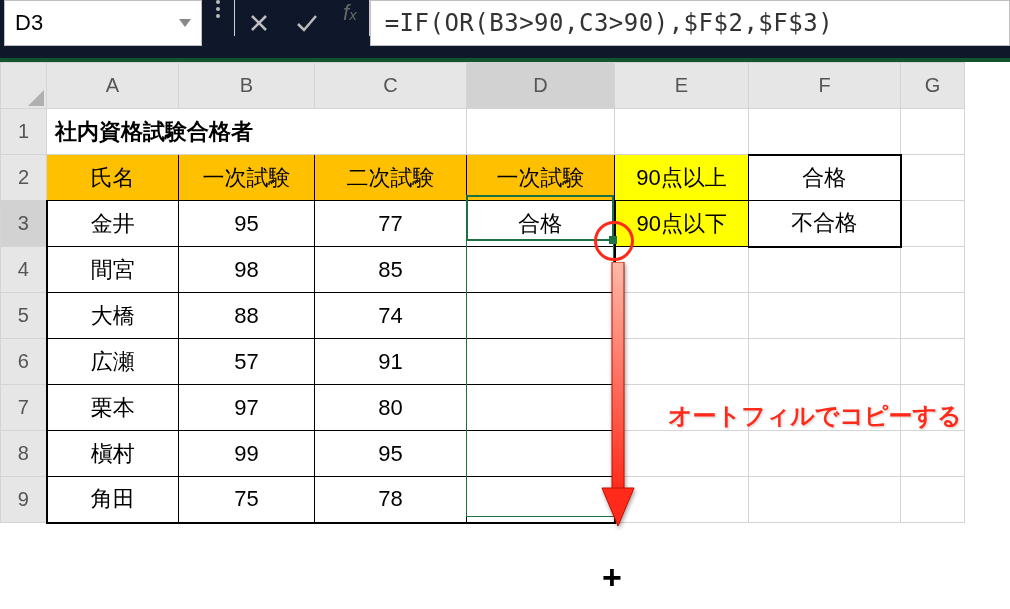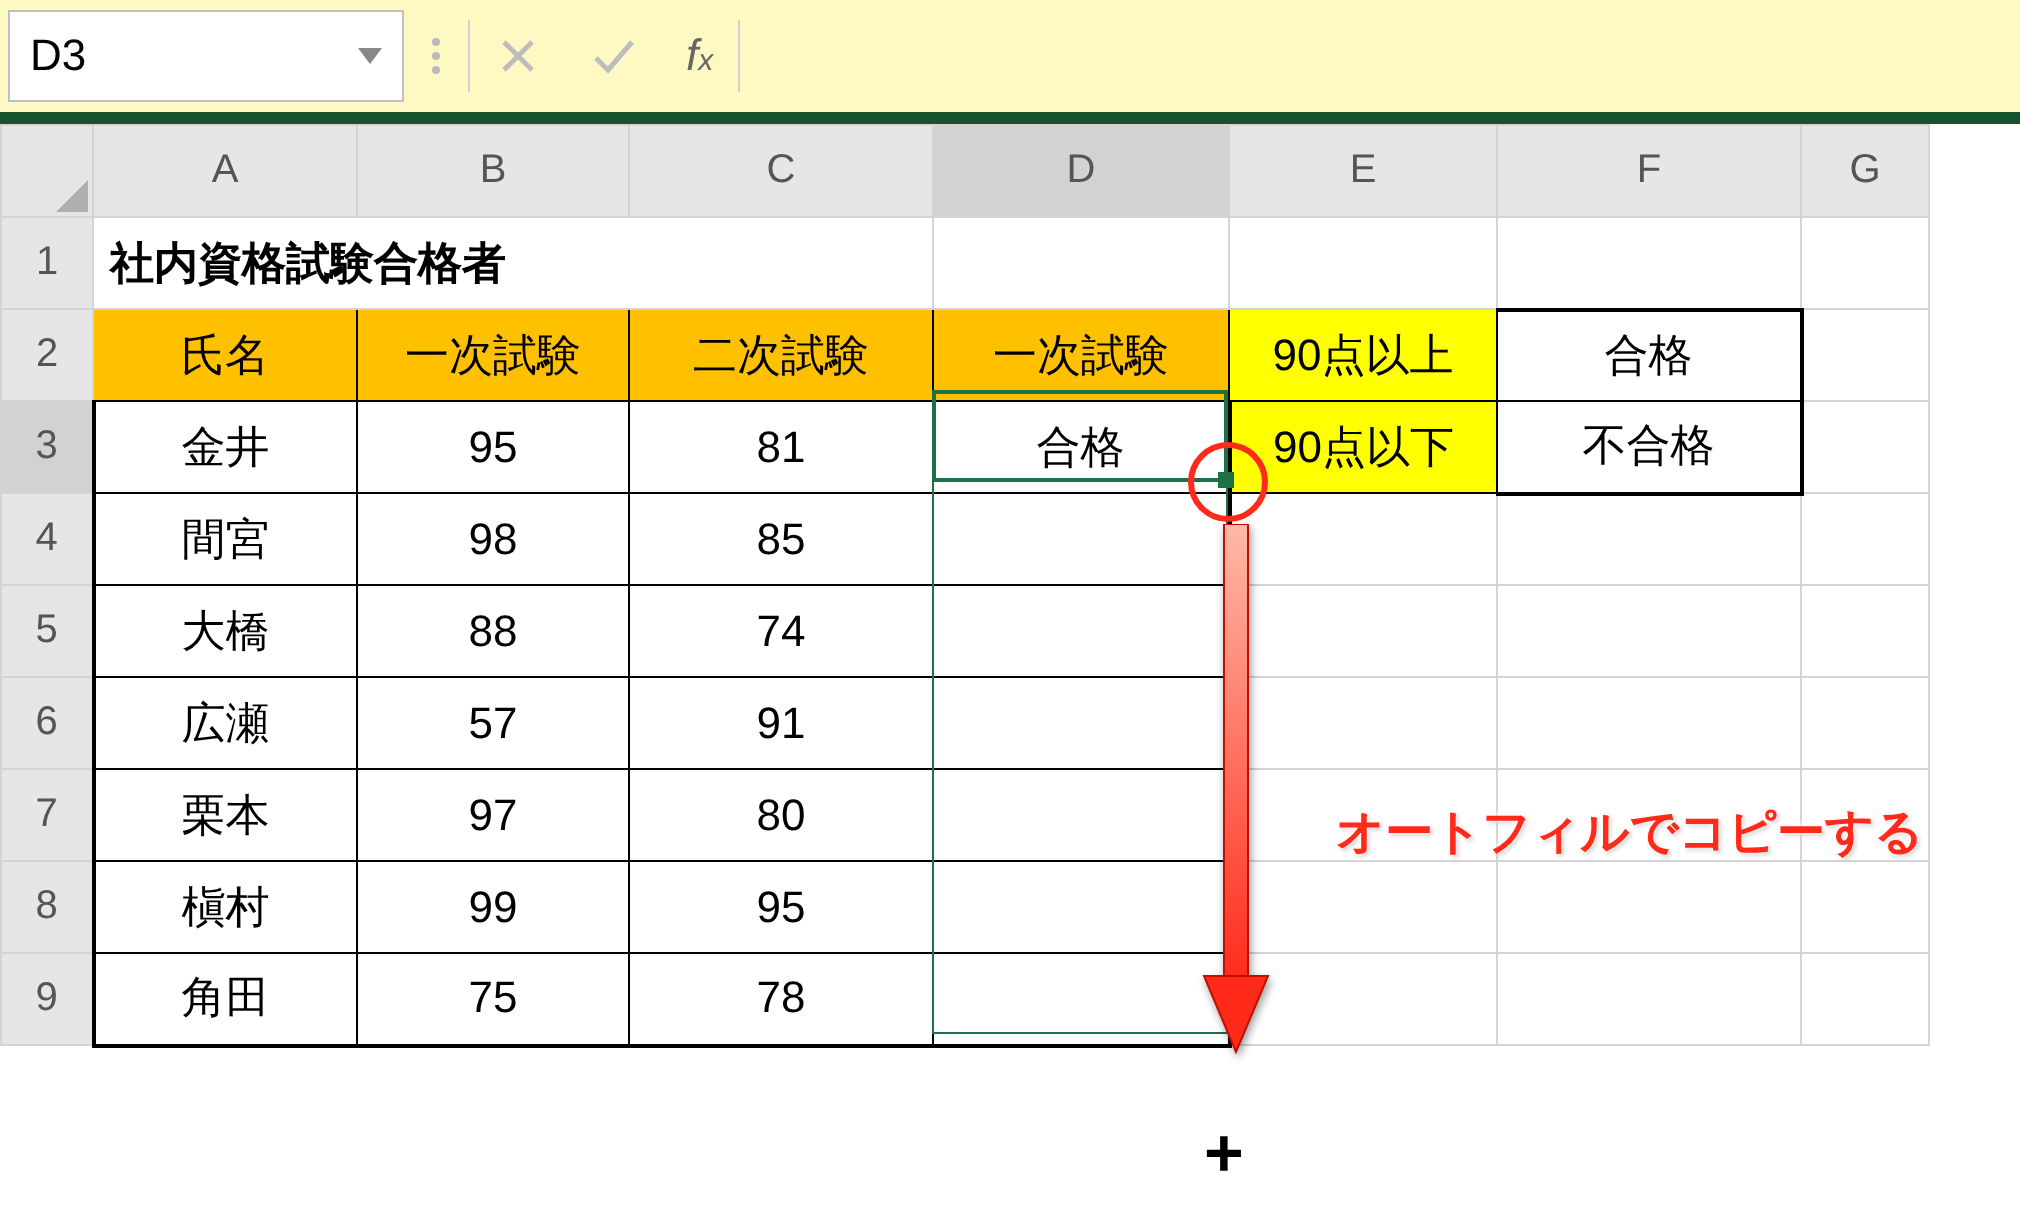--- a/index.html
+++ b/index.html
@@ -7,24 +7,23 @@
     margin: 0;
     font-family: "Meiryo", "Yu Gothic", sans-serif;
     background: #fff;
     width: 1010px;
     height: 609px;
     overflow: hidden;
     position: relative;
   }
   .formula-bar {
     display: flex;
-    align-items: center;
     height: 62px;
-    border-bottom: 6px solid #14532d;
-    background: #fef9c3;
+    border-bottom: 4px solid #14532d;
+    background: #0f172a;
   }
   .name-box {
     width: 198px;
     height: 46px;
     background: #fff;
     border: 1px solid #c0c0c0;
     margin-left: 4px;
     display: flex;
     align-items: center;
     justify-content: space-between;
@@ -205,20 +204,21 @@
         <line x1="17" y1="3" x2="3" y2="17" stroke="#bdbdbd" stroke-width="2.5"></line>
       </svg>
   </div>
   <div class="fb-btn">
     <svg width="24" height="20" viewBox="0 0 24 20">
         <polyline points="3,11 9,17 21,3" fill="none" stroke="#bdbdbd" stroke-width="2.5"></polyline>
       </svg>
   </div>
   <div class="fx-label">f<span style="font-size:15px;">x</span></div>
   <div class="fb-sep"></div>
+  <div class="formula-text">=IF(OR(B3&gt;90,C3&gt;90),$F$2,$F$3)</div>
 </div>
 
 <div class="grid-container">
 <table class="grid">
   <colgroup>
     <col style="width:46px">
     <col class="col-A">
         <col class="col-B">
         <col class="col-C">
     <col class="col-D">
@@ -259,21 +259,21 @@
     <td class="hdr-orange top-edge right-edge">一次試験</td>
     <td class="hdr-yellow top-edge left-edge">90点以上</td>
     <td class="data-cell top-edge right-edge">合格</td>
     <td></td>
   </tr>
 
   <tr>
     <th class="row active-row">3</th>
     <td class="data-cell left-edge">金井</td>
     <td class="data-cell">95</td>
-    <td class="data-cell">81</td>
+    <td class="data-cell">77</td>
     <td class="data-cell right-edge">合格</td>
     <td class="hdr-yellow bottom-edge left-edge">90点以下</td>
     <td class="data-cell bottom-edge right-edge">不合格</td>
     <td></td>
   </tr>
 
   <tr>
     <th class="row">4</th>
     <td class="data-cell left-edge">間宮</td>
     <td class="data-cell">98</td>

